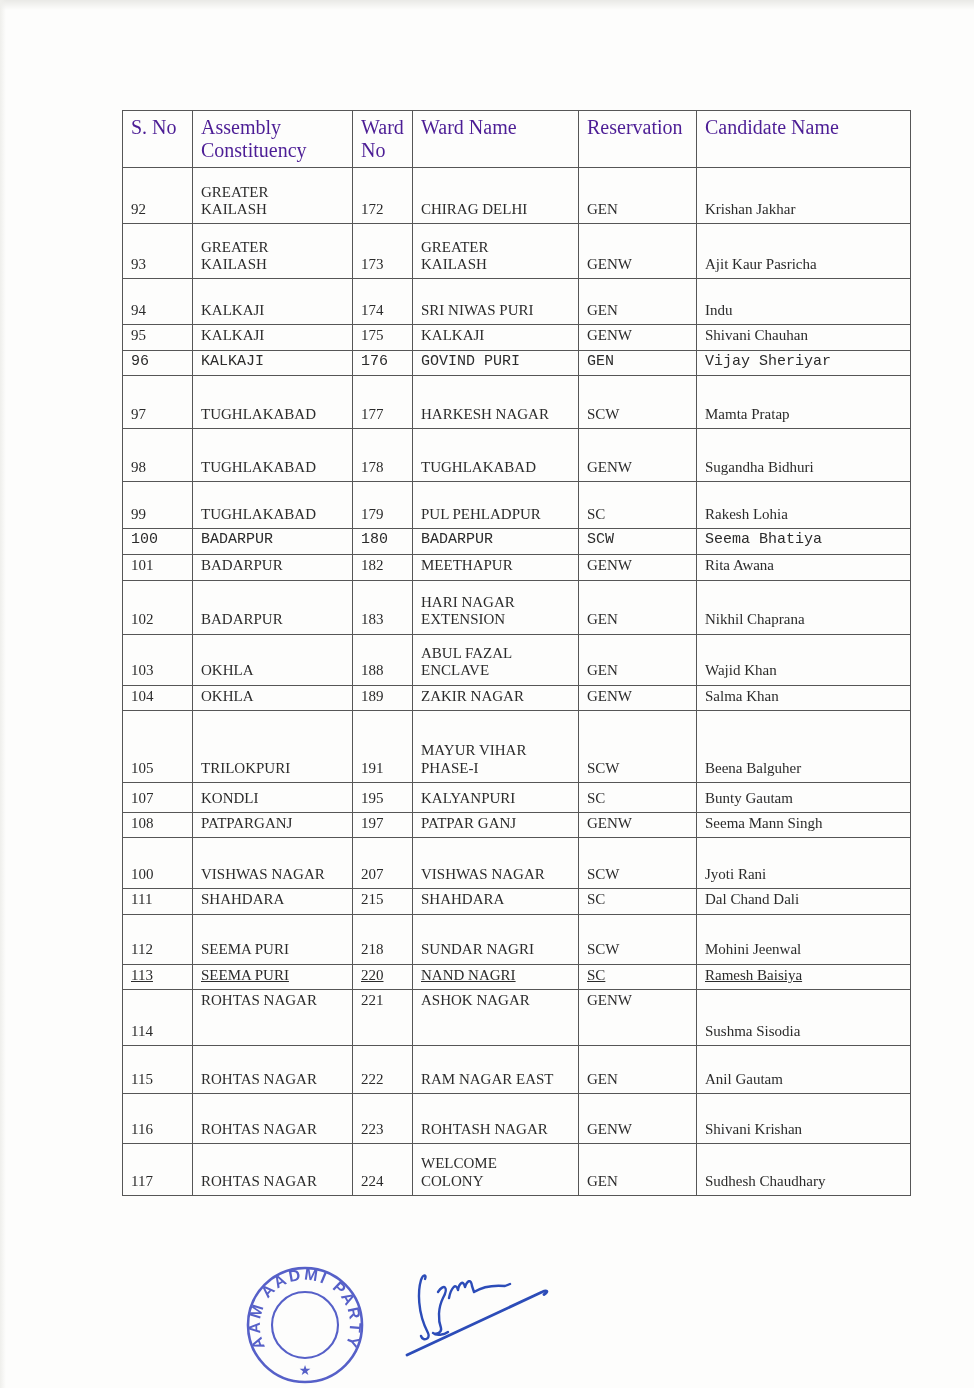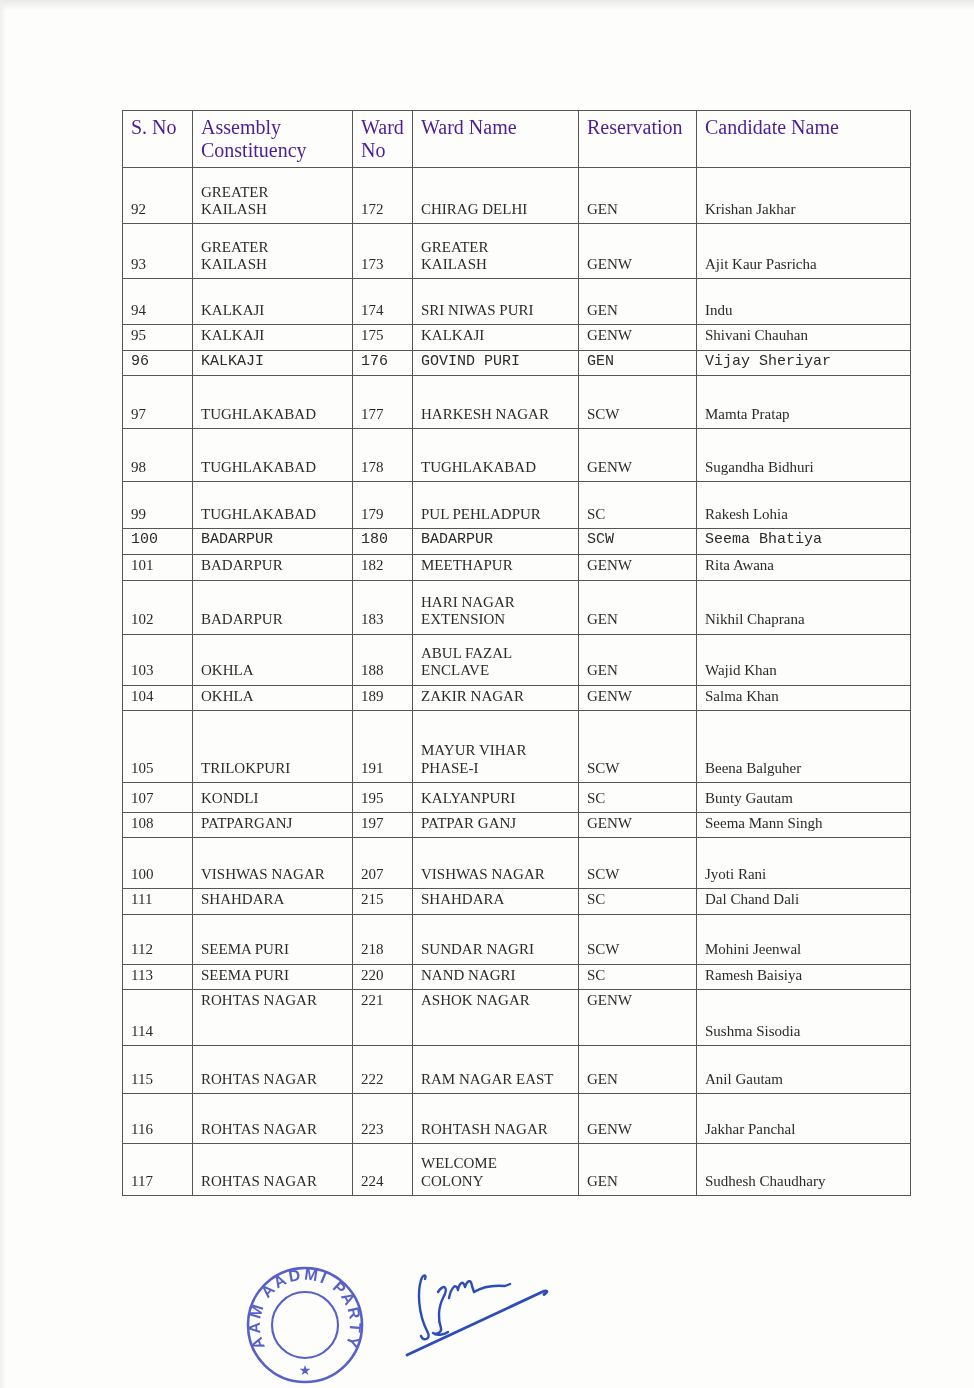--- a/index.html
+++ b/index.html
@@ -233,21 +233,21 @@
         <td>Dal Chand Dali</td>
       </tr>
       <tr style="height: 50px; padding-left: 20px;">
         <td>112</td>
         <td>SEEMA PURI</td>
         <td>218</td>
         <td>SUNDAR NAGRI</td>
         <td>SCW</td>
         <td>Mohini Jeenwal</td>
       </tr>
-      <tr style="height: 14px;">
+      <tr style="height: 14px; text-decoration: underline;">
         <td>113</td>
         <td>SEEMA PURI</td>
         <td>220</td>
         <td>NAND NAGRI</td>
         <td>SC</td>
         <td>Ramesh Baisiya</td>
       </tr>
       <tr style="height: 56px;">
         <td>114</td>
         <td class="v-top">ROHTAS NAGAR</td>
@@ -263,21 +263,21 @@
         <td>RAM NAGAR EAST</td>
         <td>GEN</td>
         <td>Anil Gautam</td>
       </tr>
       <tr style="height: 50px;">
         <td>116</td>
         <td>ROHTAS NAGAR</td>
         <td>223</td>
         <td>ROHTASH NAGAR</td>
         <td>GENW</td>
-        <td>Jakhar Panchal</td>
+        <td>Shivani Krishan</td>
       </tr>
       <tr style="height: 52px;">
         <td>117</td>
         <td>ROHTAS NAGAR</td>
         <td>224</td>
         <td>WELCOME
 COLONY</td>
         <td>GEN</td>
         <td>Sudhesh Chaudhary</td>
       </tr>

